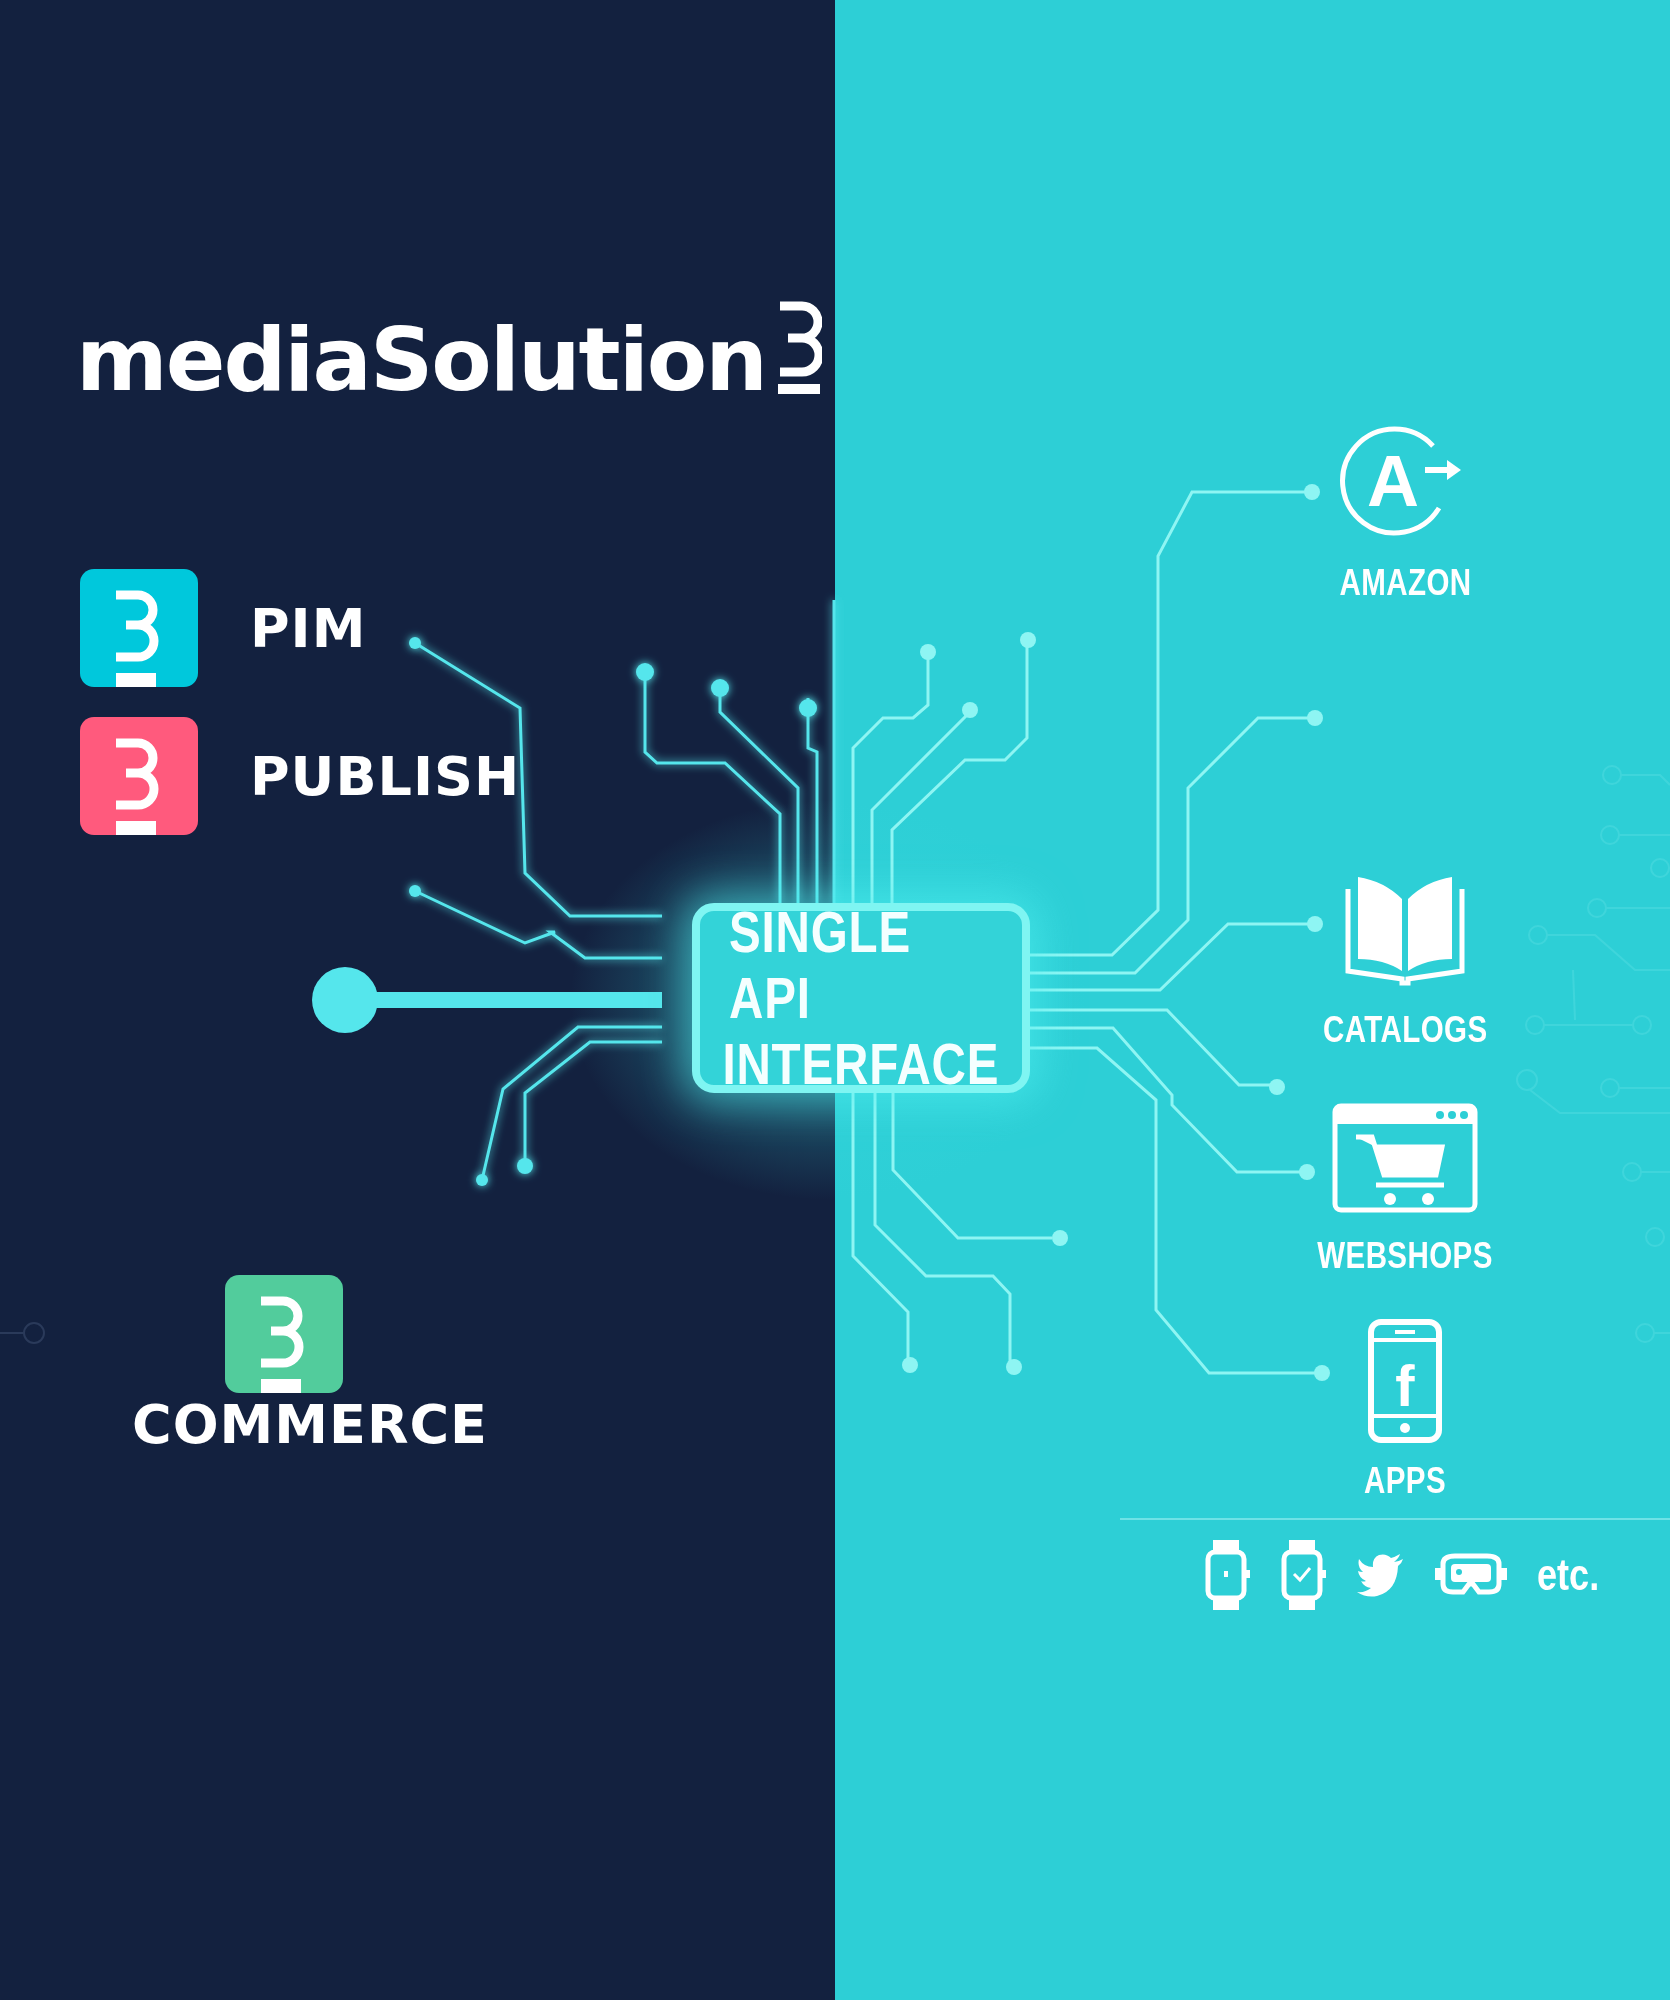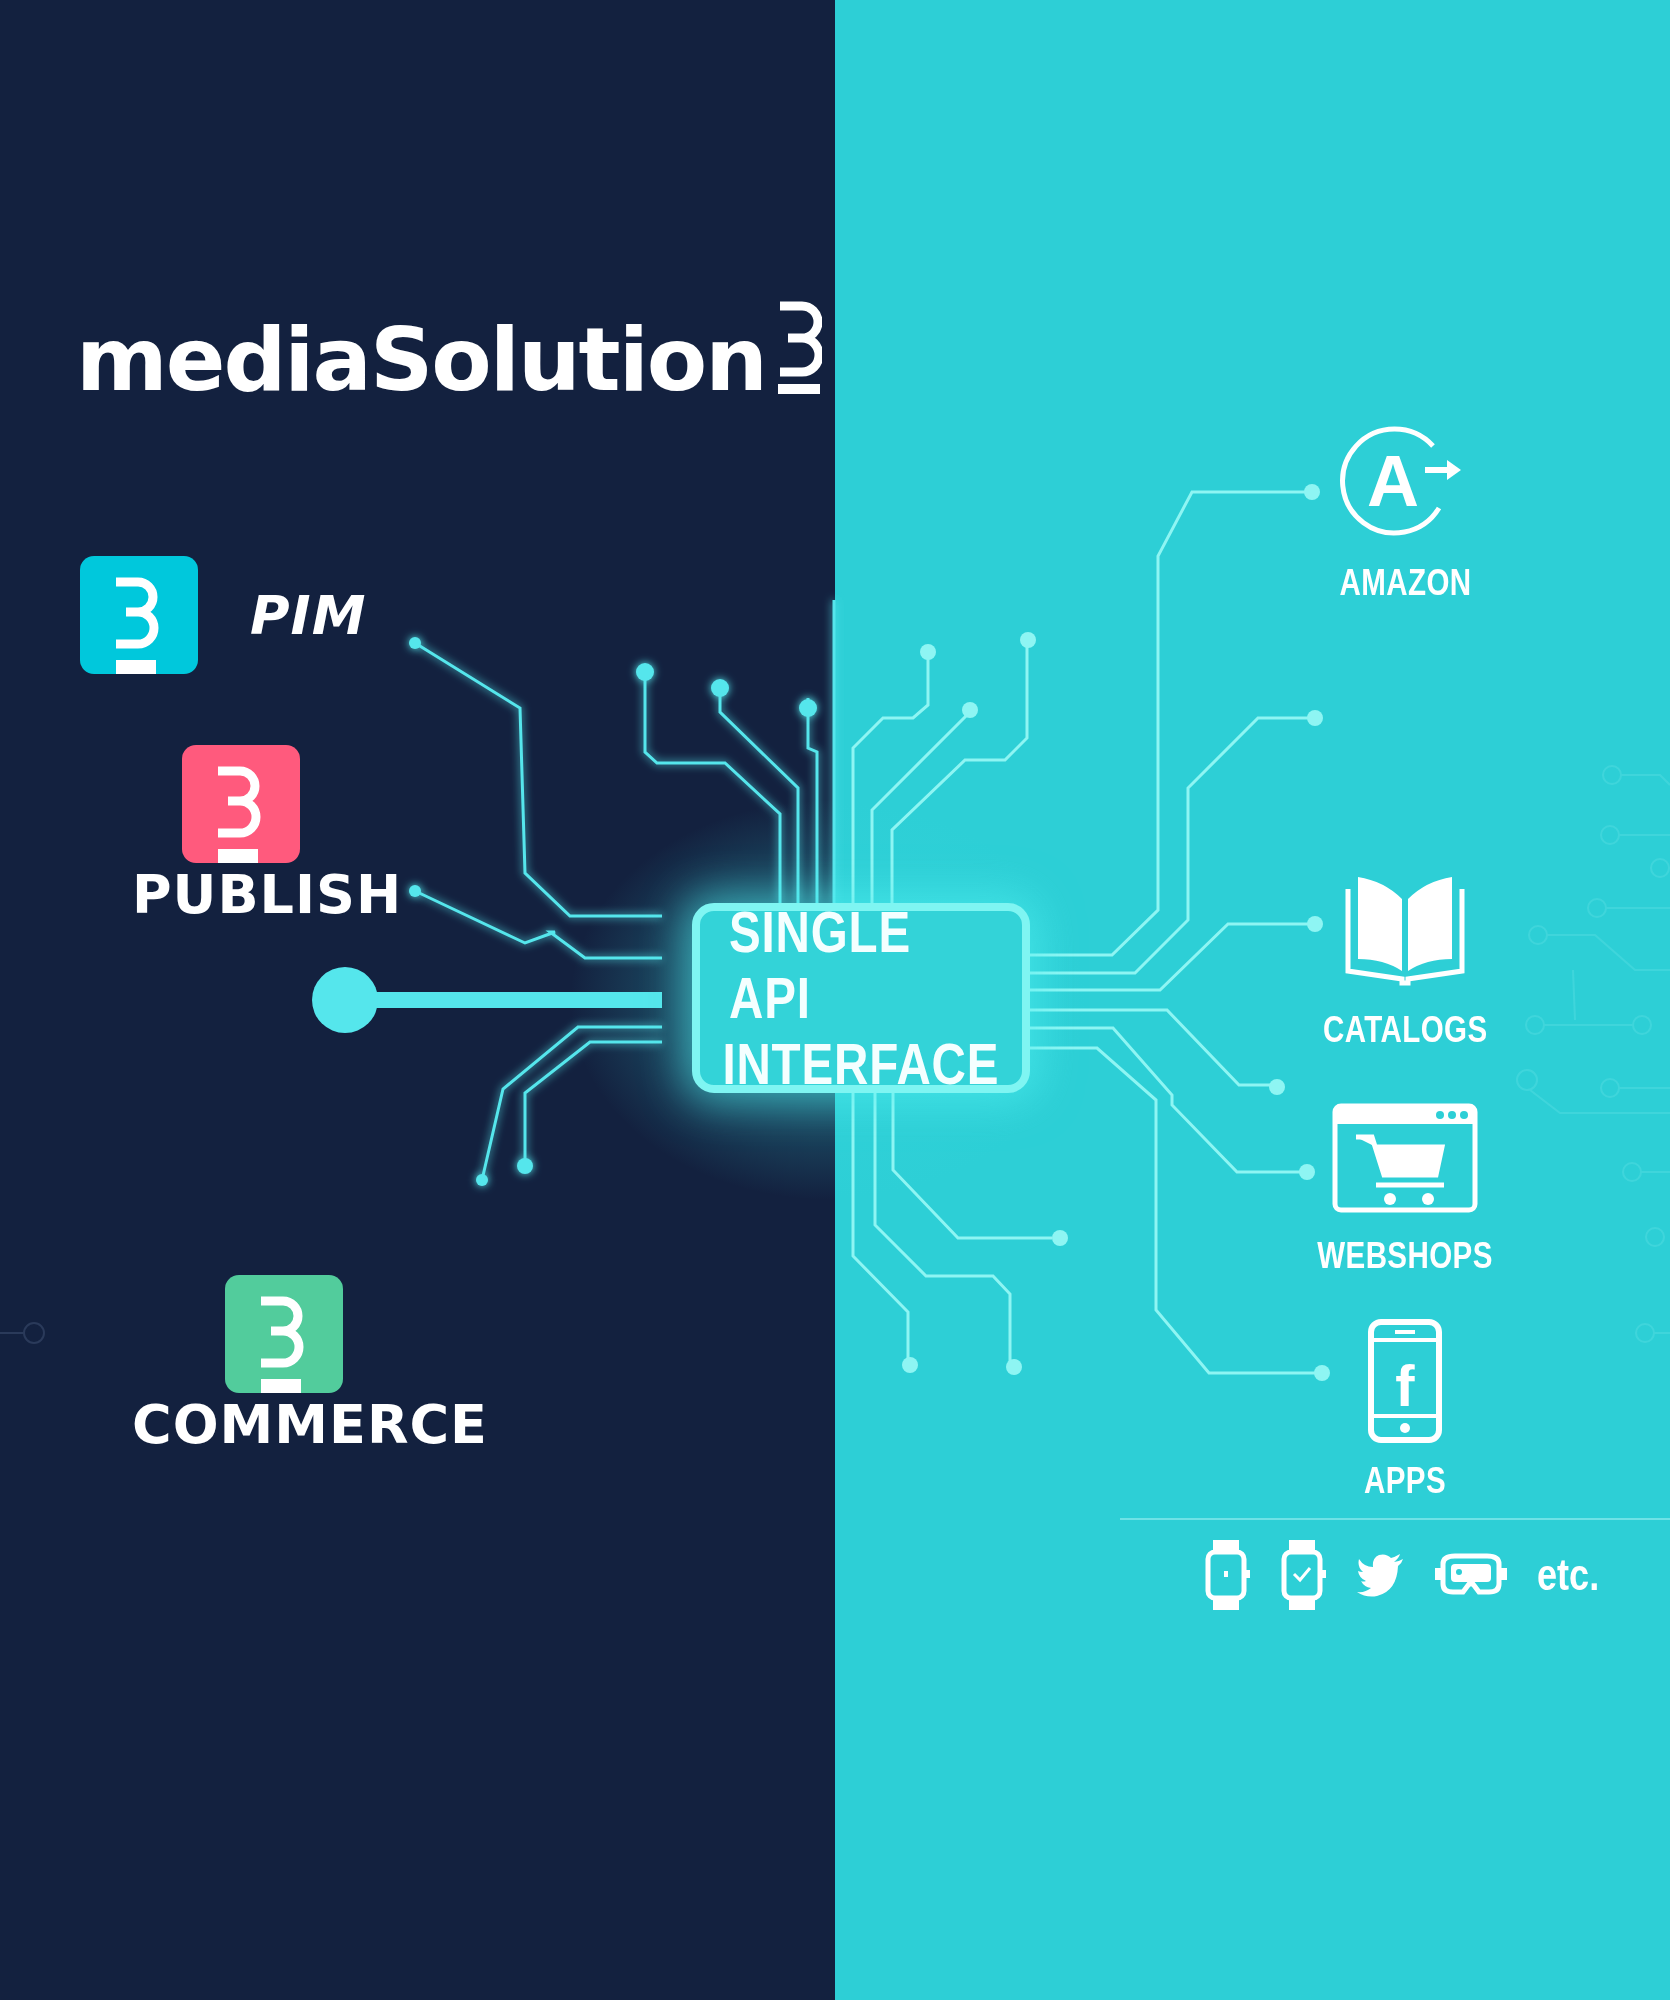--- a/index.html
+++ b/index.html
@@ -152,31 +152,31 @@
   <div class="logo">
     <span class="logo-text">mediaSolution</span>
     <span class="logo-mark">
       <svg width="46" height="100" viewBox="0 0 46 100">
         <path d="M4 6 H26 A16 16 0 0 1 26 38 H12 M12 38 H26 A17 17 0 0 1 26 72 H4" fill="none" stroke="#ffffff" stroke-width="9"></path>
         <rect x="2" y="84" width="42" height="10" fill="#ffffff"></rect>
       </svg>
     </span>
   </div>
 
-  <div class="product" style="top:556px;font-style:italic;">
+  <div class="product" style="top:569px;">
     <div class="badge" style="background:#00c8dc;">
       <svg width="118" height="118" viewBox="0 0 118 118">
         <path d="M36 26 H58 A15 15 0 0 1 58 56 H46 M46 56 H58 A16 16 0 0 1 58 88 H36" fill="none" stroke="#ffffff" stroke-width="9"></path>
         <rect x="36" y="104" width="40" height="14" fill="#ffffff"></rect>
       </svg>
     </div>
     <span class="product-label">PIM</span>
   </div>
 
-  <div class="product" style="top:745px;flex-direction:column;">
+  <div class="product" style="top:717px;">
     <div class="badge" style="background:#ff5a7d;">
       <svg width="118" height="118" viewBox="0 0 118 118">
         <path d="M36 26 H58 A15 15 0 0 1 58 56 H46 M46 56 H58 A16 16 0 0 1 58 88 H36" fill="none" stroke="#ffffff" stroke-width="9"></path>
         <rect x="36" y="104" width="40" height="14" fill="#ffffff"></rect>
       </svg>
     </div>
     <span class="product-label">PUBLISH</span>
   </div>
 
   <div class="product" style="top:1275px;flex-direction:column;">

